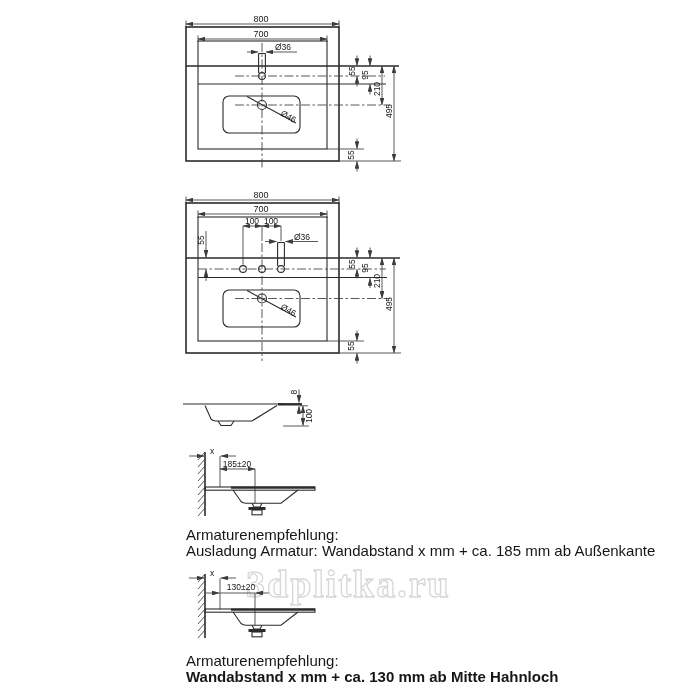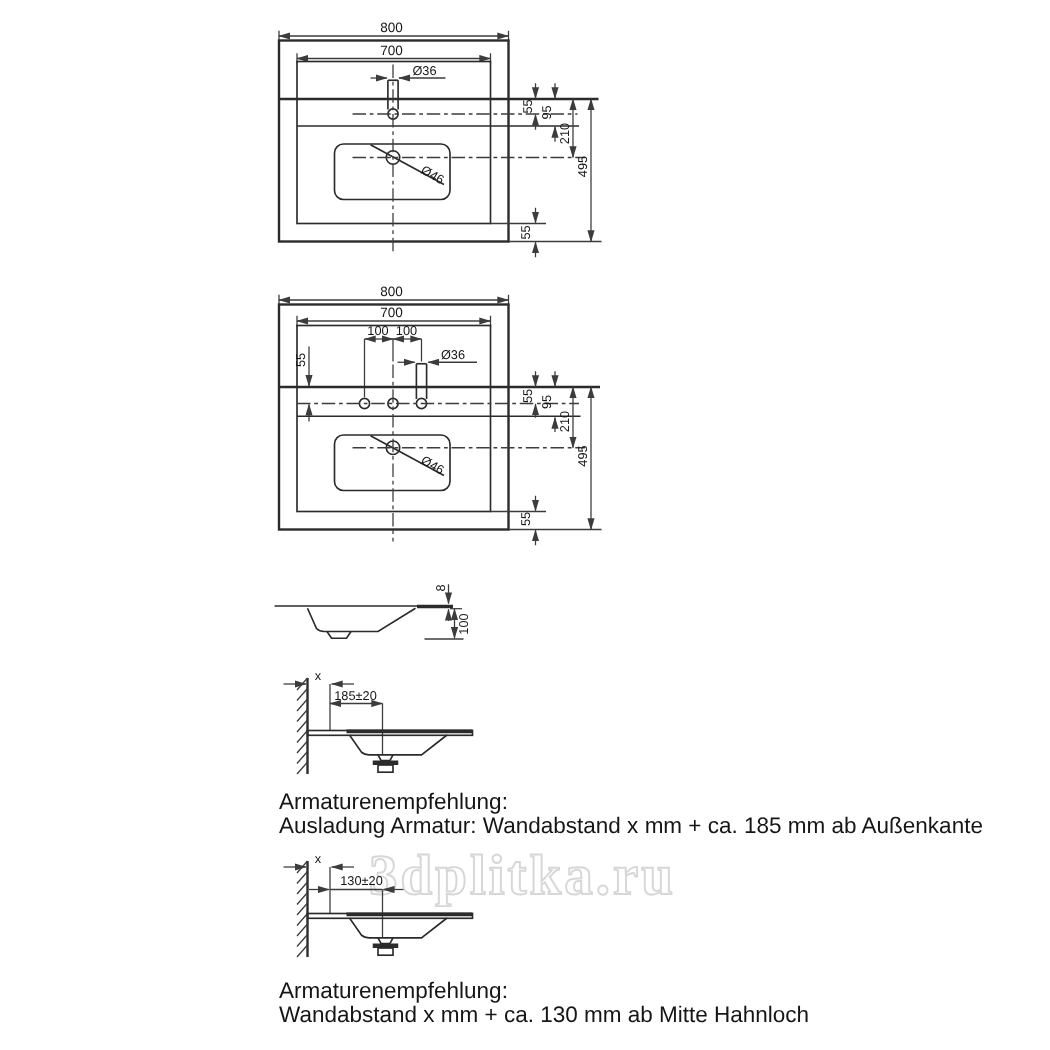--- a/index.html
+++ b/index.html
@@ -190,14 +190,14 @@
       <path class="s2" d="M233,612 L241,623.5 Q243,625.2 246,625.2 L281,625.2 L298,612"></path>
       <path class="s2" d="M252,625.2 L254,629 L260,629 L262,625.2" stroke-width="0.95"></path>
       <rect x="248.5" y="629" width="17" height="3" fill="#2b2b2b"></rect>
       <rect class="s2" x="252" y="632" width="10" height="4.8" stroke-width="0.95"></rect>
     </g>
   </svg>
 
   <div class="note" style="top:526px;">Armaturenempfehlung:</div>
   <div class="note" style="top:542px;">Ausladung Armatur: Wandabstand x mm + ca. 185 mm ab Außenkante</div>
   <div class="note" style="top:652px;">Armaturenempfehlung:</div>
-  <div class="note" style="top:668px;">Wandabstand x mm + ca. 130 mm ab Mitte Hahnloch</div>
+  <div class="note" style="top:668px;font-weight:bold;">Wandabstand x mm + ca. 130 mm ab Mitte Hahnloch</div>
 </div>
 
 </body></html>

